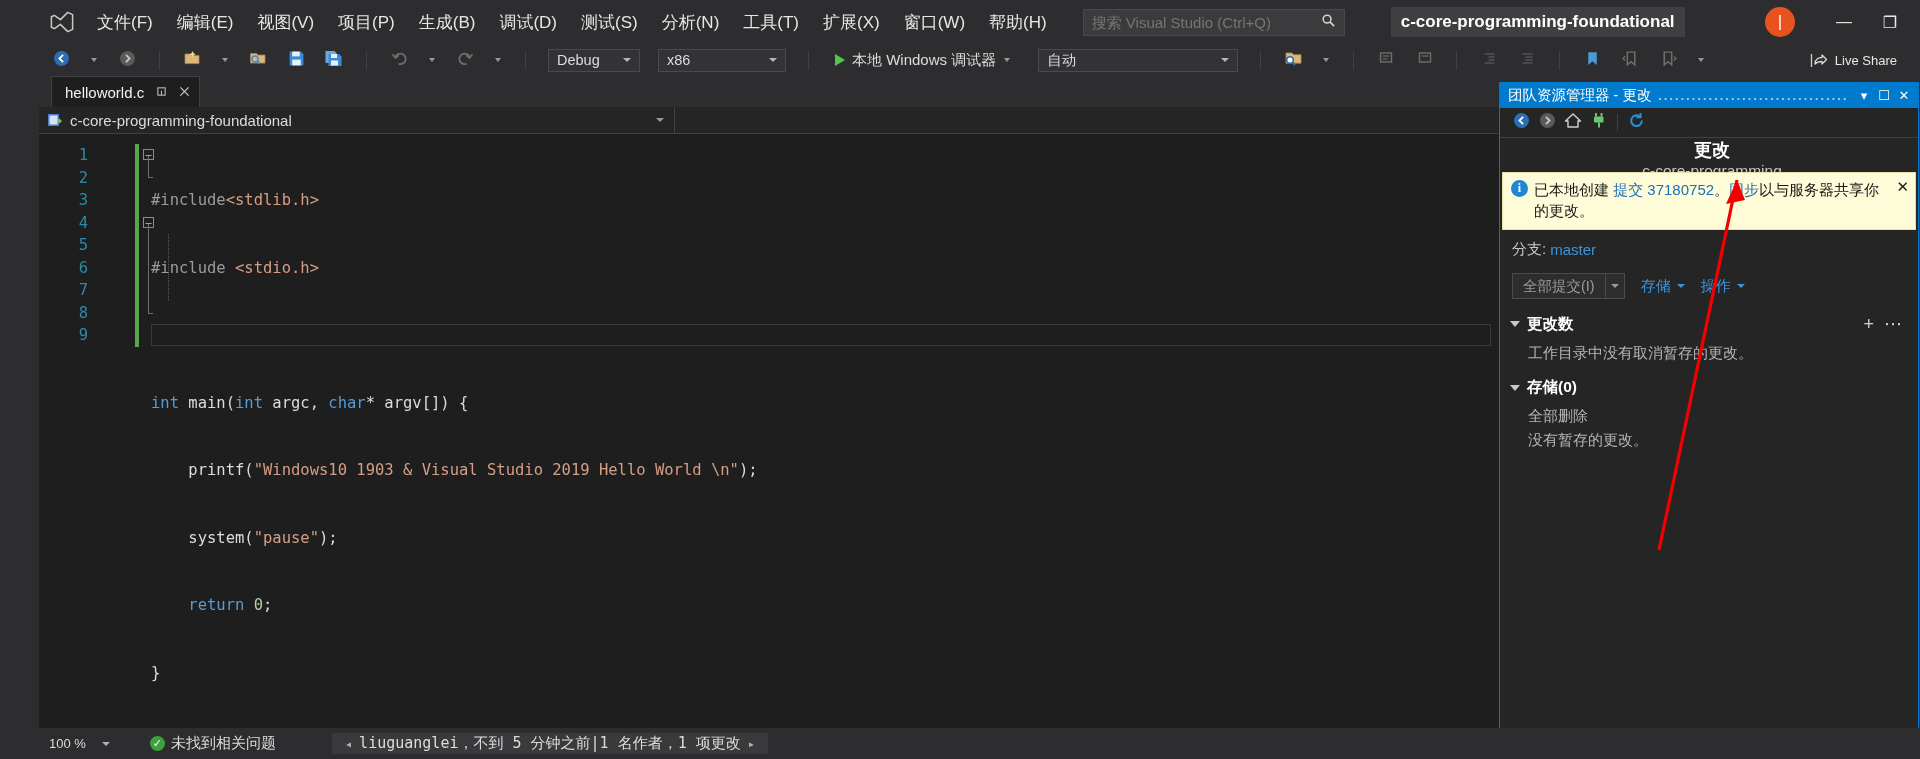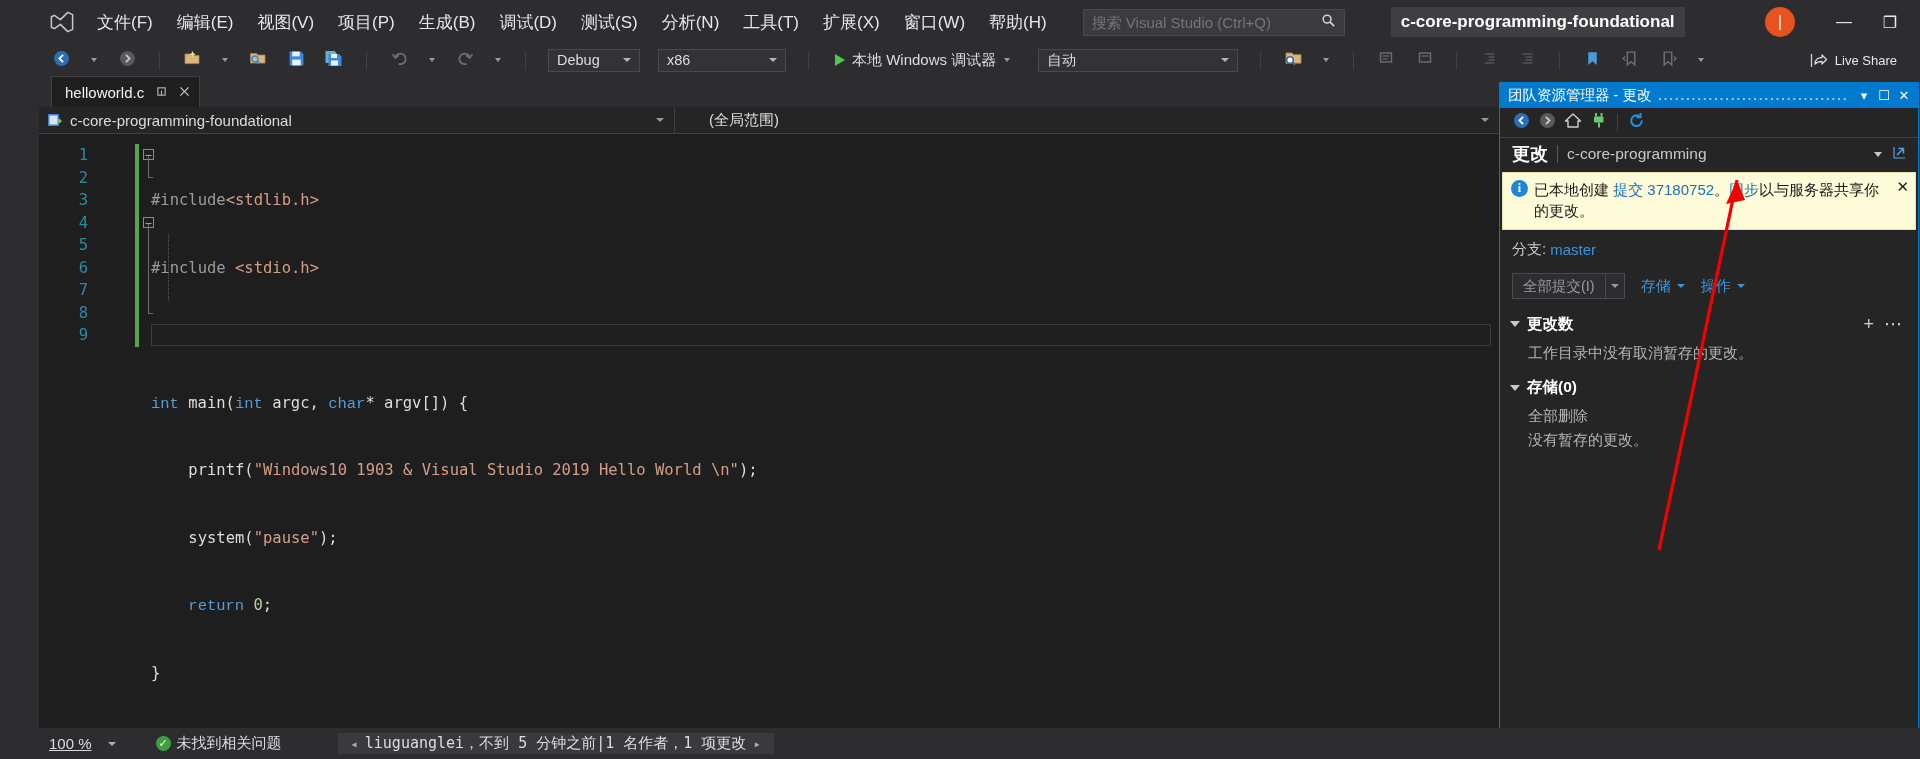--- a/index.html
+++ b/index.html
@@ -145,21 +145,21 @@
   .gutter-num div { height: 22.5px; padding-right: 7px; color: #2b91af; }
   .change-bar {
     position: absolute; left: 96px; top: 10px; width: 4px;
     background: #57a64a;
   }
   .fold-col { position: absolute; left: 104px; top: 10px; width: 16px; }
   .code-lines { position: absolute; left: 112px; top: 10px; white-space: pre; }
   .code-lines .ln { height: 22.5px; color: #dcdcdc; }
   .c-pp  { color: #9b9b9b; }
   .c-inc { color: #d69d85; }
-  .c-kw  { color: #569cd6; font-family: Liberation Mono, monospace; }
+  .c-kw  { color: #569cd6; }
   .c-id  { color: #dcdcdc; }
   .c-str { color: #d69d85; }
   .c-num { color: #b5cea8; }
   .c-fn  { color: #dcdcdc; }
   .fold-box {
     width: 11px; height: 11px; border: 1px solid #8a8a8a; color: #c8c8c8;
     font-size: 10px; line-height: 9px; text-align: center;
     font-family: "DejaVu Sans Mono", monospace; background: #1e1e1e;
     position: absolute;
   }
@@ -190,20 +190,21 @@
     padding-left: 8px; border-bottom: 1px solid #3f3f46;
   }
   .te-tb-btn {
     width: 26px; height: 24px; display: flex; align-items: center;
     justify-content: center; cursor: default;
   }
   .te-vsep { width: 1px; height: 17px; background: #3f3f46; margin: 0 5px; }
   .te-header {
     height: 32px; display: flex; align-items: center; padding: 0 6px 0 12px;
     background: #252526;
+    flex-direction: column;
   }
   .te-header .hh {
     color: #ffffff; font-size: 18px; font-weight: bold; white-space: nowrap;
   }
   .te-header .hbar { width: 1px; height: 18px; background: #5a5a5a; margin: 0 9px; }
   .te-header .hrepo { color: #c8c8c8; font-size: 15.5px; white-space: nowrap; }
   .te-header .hsp { flex: 1; }
   .te-header .harr {
     width: 0; height: 0; border-left: 4.5px solid transparent;
     border-right: 4.5px solid transparent; border-top: 5px solid #c8c8c8;
@@ -292,23 +293,22 @@
   }
   .vtab.sel { color: #e8e8e8; background: #252526; }
   .vtab.norm { color: #c0c0c0; }
 
   
   .statusbar {
     position: absolute; left: 0; bottom: 0; width: 1920px; height: 31px;
     background: #2d2d30; display: flex; align-items: center;
   }
   .st-zoom {
-    display: flex; align-items: center; color: #dcdcdc; font-size: 15px;
+    display: flex; align-items: center; color: #dcdcdc; font-size: 13px;
     padding-left: 10px;
-    text-decoration: underline;
   }
   .st-zoom .zarr {
     width: 0; height: 0; border-left: 4px solid transparent;
     border-right: 4px solid transparent; border-top: 4.5px solid #b0b0b0;
     margin-left: 16px;
   }
   .st-issues {
     display: flex; align-items: center; color: #dcdcdc; font-size: 15px;
     margin-left: 40px;
   }
@@ -620,24 +620,20 @@
     <div class="navbar-row">
       <div class="nav-combo first">
         <span class="proj-icon">
           <svg width="16" height="16" viewBox="0 0 16 16">
             <rect x="1" y="2" width="11" height="12" fill="#4b7ec8"></rect>
             <rect x="2.5" y="3.5" width="8" height="9" fill="#d7e4f5"></rect>
             <path d="M10 9 l2.5 -2.5 2.5 2.5 -2.5 2.5 Z" fill="#7ac143"></path>
           </svg>
         </span>
         <span>c-core-programming-foundational</span>
-        <span class="ncarr"></span>
-      </div>
-      <div class="nav-combo second">
-        <span>(全局范围)</span>
         <span class="ncarr"></span>
       </div>
     </div>
 
     <div class="code-area">
 
       <div class="gutter-num">
         <div>1</div>
         <div>2</div>
         <div>3</div>

